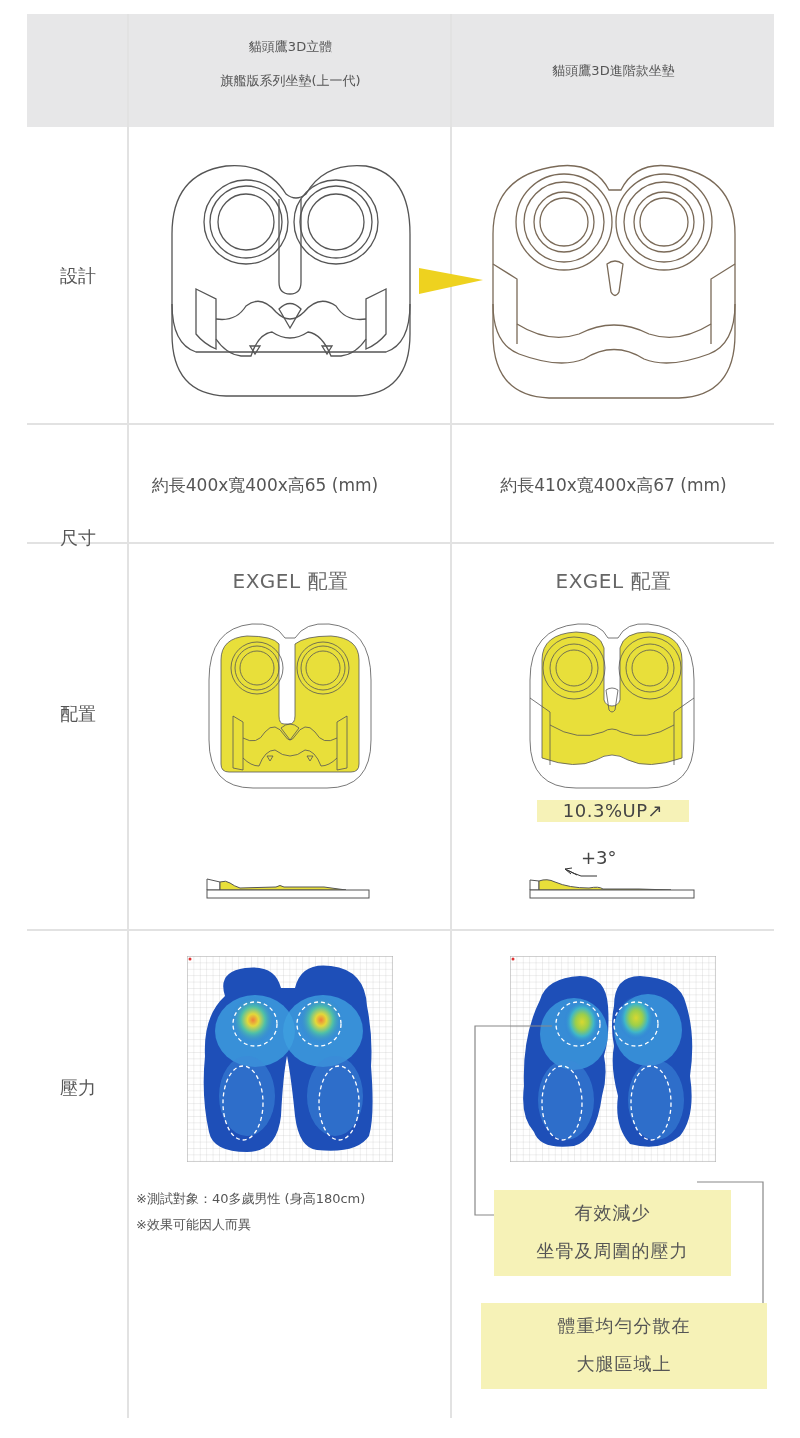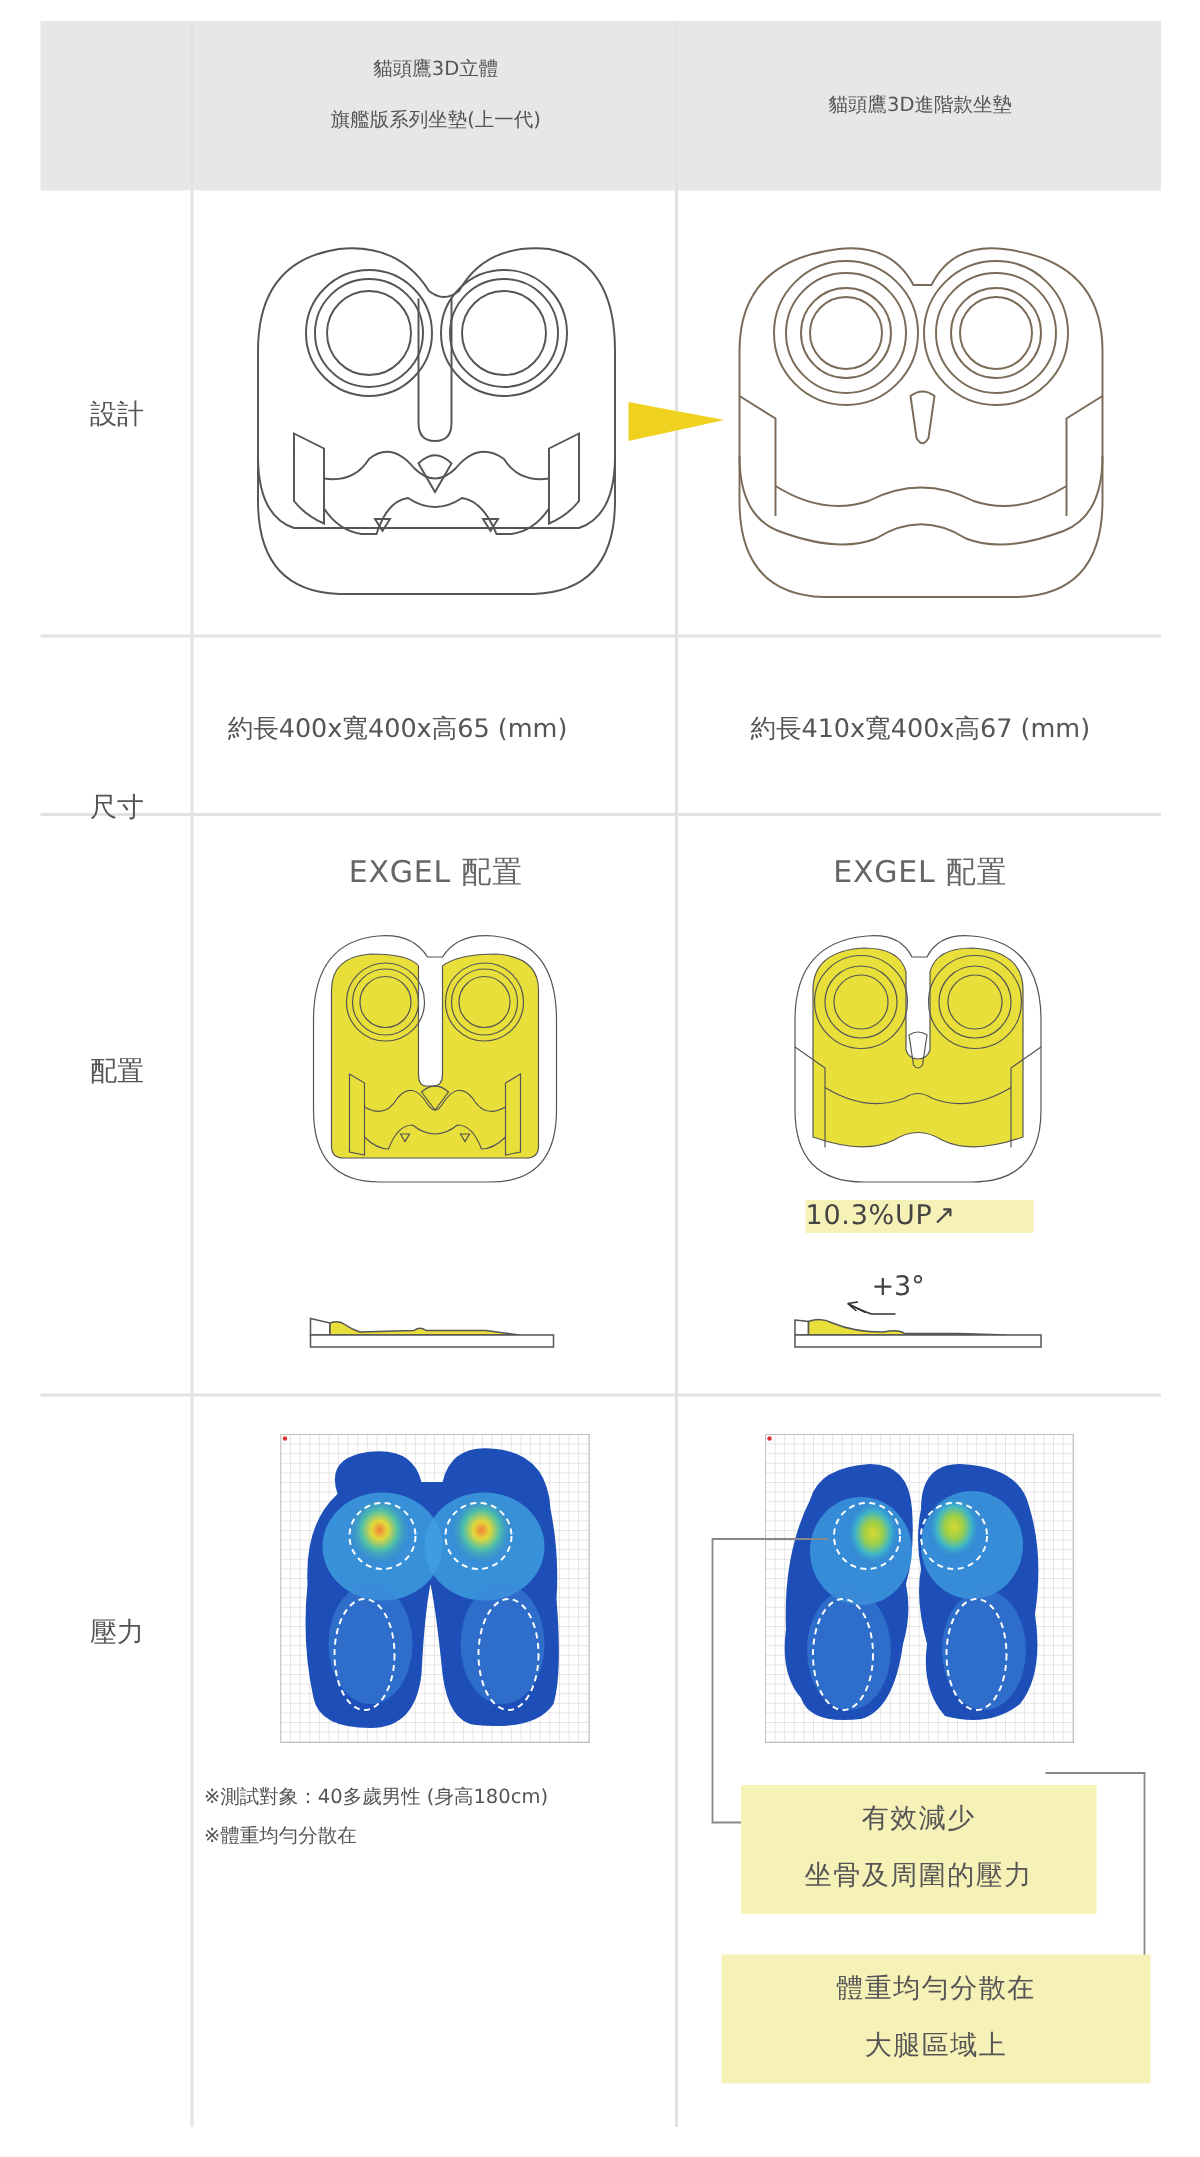--- a/index.html
+++ b/index.html
@@ -8,21 +8,21 @@
     .abs { position: absolute; }
     .header-bg { left: 27px; top: 14px; width: 747px; height: 113px; background: #e7e7e8; }
     .vline { width: 2px; background: #e2e2e2; }
     .hline { height: 2px; background: #e2e2e2; left: 27px; width: 747px; }
     .hdr-text { font-size: 13px; color: #555; text-align: center; line-height: 34px; }
     .row-label { font-size: 18px; color: #555; width: 100px; text-align: center; left: 28px; }
     .dim-text { font-size: 17px; color: #555; text-align: center; }
     .exgel { font-size: 20px; color: #666; text-align: center; letter-spacing: 0.5px; }
     .note { font-size: 13px; color: #555; line-height: 26px; }
     .callout { background: #f6f2b7; color: #555; font-size: 18px; text-align: center; line-height: 38px; letter-spacing: 1px; }
-    .up-badge { background: #f6f2b7; color: #444; font-size: 18px; line-height: 22px; letter-spacing: 0.5px; }
+    .up-badge { background: #f6f2b7; color: #444; font-size: 18px; text-align: center; line-height: 22px; letter-spacing: 0.5px; }
     .angle { font-size: 18px; color: #444; }
     svg { display: block; }
   </style>
 </head>
 <body>
 
 <div class="abs header-bg"></div>
 
 <div class="abs hdr-text" style="left:130px; top:30px; width:321px;">
   <div>貓頭鷹3D立體</div>
@@ -209,21 +209,21 @@
     <ellipse cx="68" cy="68" rx="22" ry="22" fill="none" stroke="#fff" stroke-width="1.3" stroke-dasharray="4 3"></ellipse>
     <ellipse cx="126" cy="68" rx="22" ry="22" fill="none" stroke="#fff" stroke-width="1.3" stroke-dasharray="4 3"></ellipse>
     <ellipse cx="52" cy="147" rx="20" ry="37" fill="none" stroke="#fff" stroke-width="1.3" stroke-dasharray="4 3"></ellipse>
     <ellipse cx="141" cy="147" rx="20" ry="37" fill="none" stroke="#fff" stroke-width="1.3" stroke-dasharray="4 3"></ellipse>
     <circle cx="3" cy="3" r="1.5" fill="#d33"></circle>
   </svg>
 </div>
 
 <div class="abs note" style="left:136px; top:1186px; width:310px;">
   <div>※測試對象：40多歲男性 (身高180cm)</div>
-  <div>※體重均勻分散在</div>
+  <div>※效果可能因人而異</div>
 </div>
 
 <svg class="abs" style="left:470px; top:1020px;" width="300" height="320">
   <polyline points="82,6 5,6 5,195 25,195" fill="none" stroke="#888" stroke-width="1.2"></polyline>
   <polyline points="227,162 293,162 293,312 275,312" fill="none" stroke="#888" stroke-width="1.2"></polyline>
 </svg>
 
 <div class="abs callout" style="left:494px; top:1190px; width:237px; height:86px; padding-top:4px; box-sizing:border-box;">
   <div>有效減少</div>
   <div>坐骨及周圍的壓力</div>

